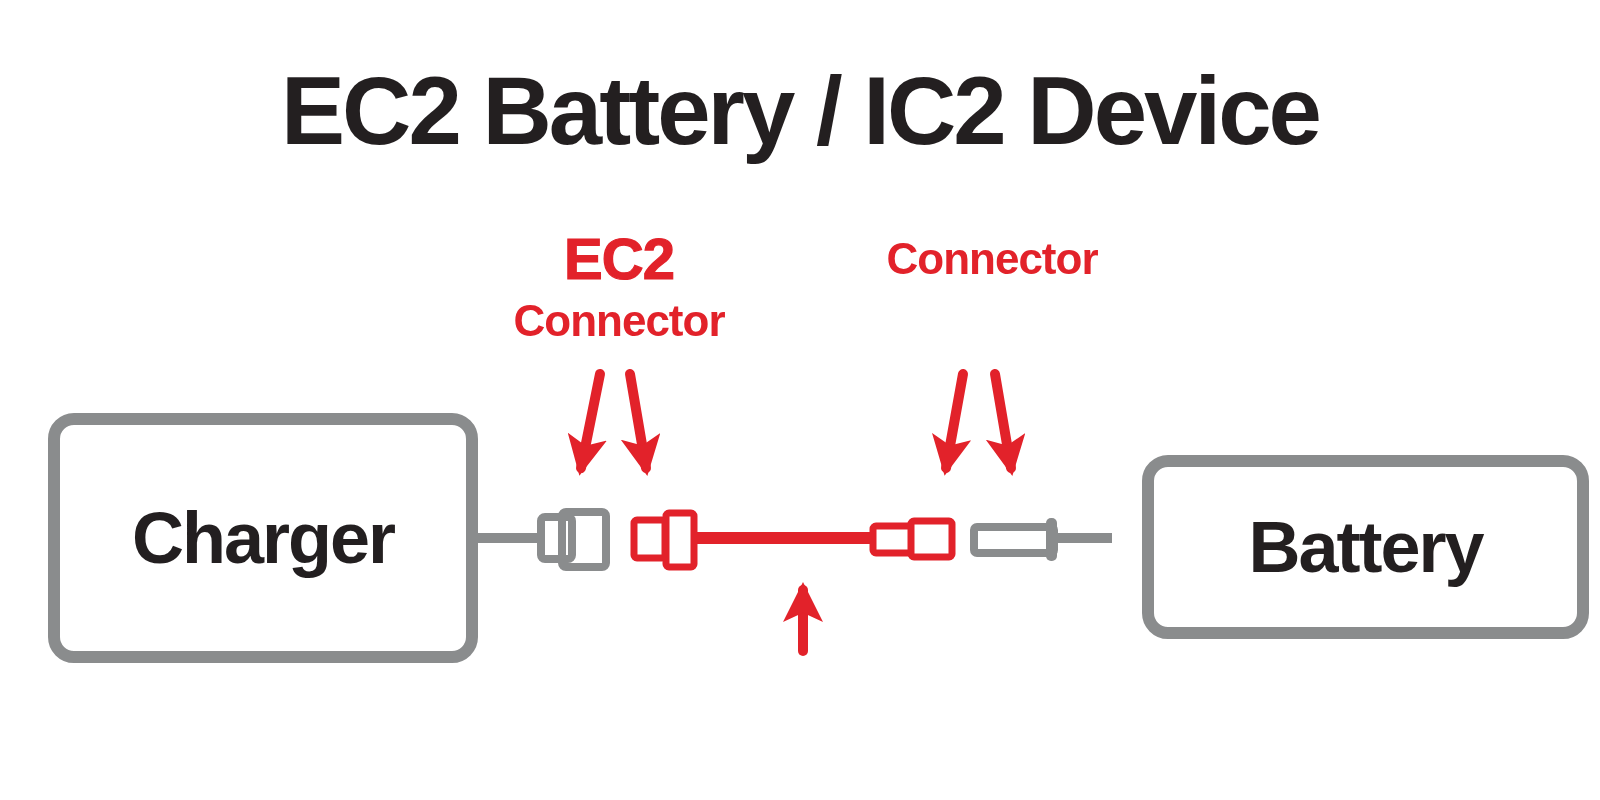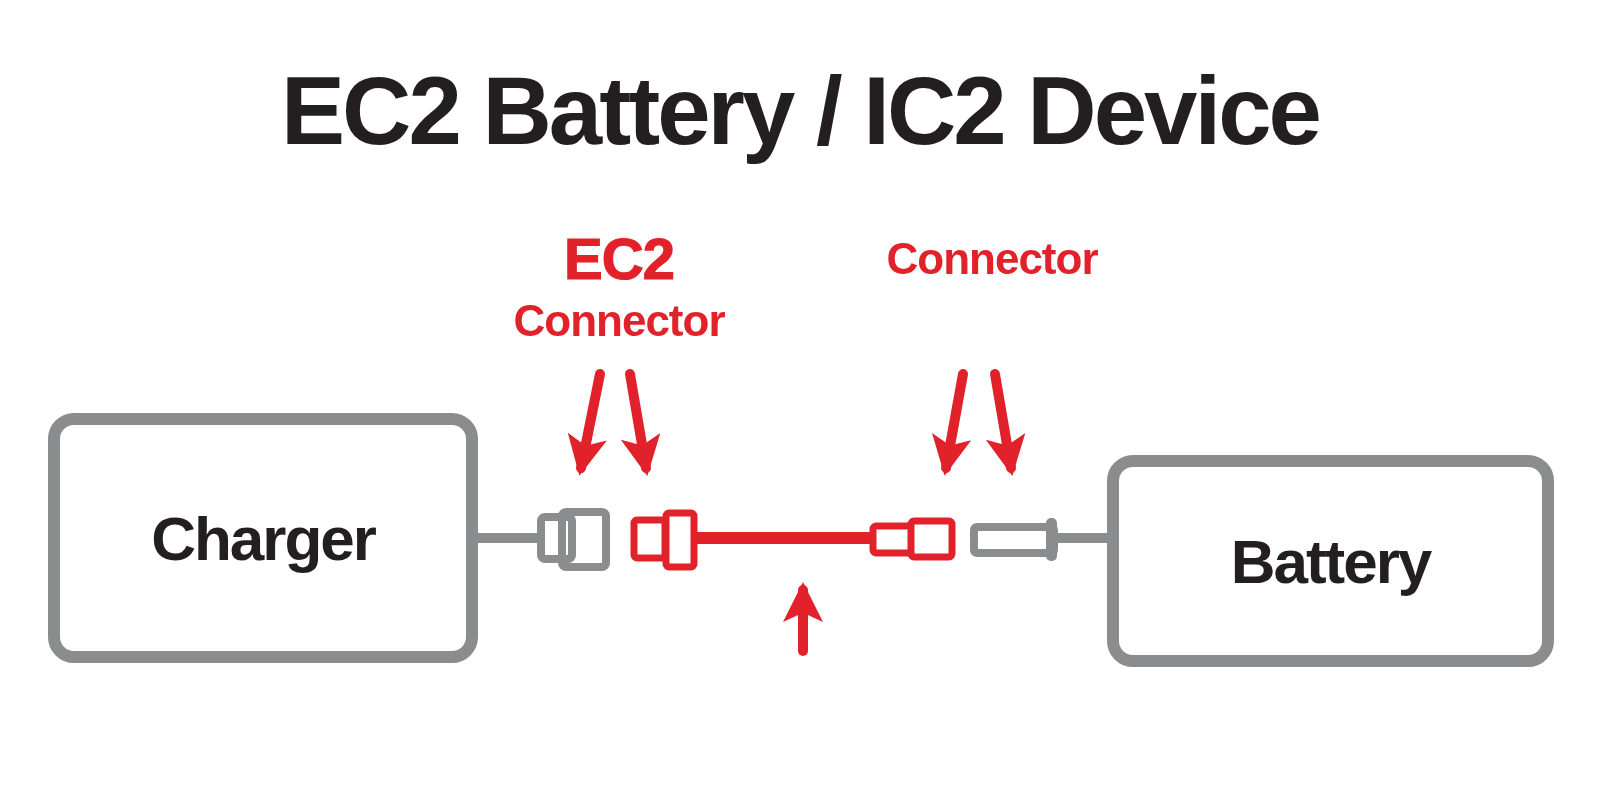--- a/index.html
+++ b/index.html
@@ -26,23 +26,23 @@
     white-space:nowrap;
   }
   .box{
     position:absolute;
     border:12px solid var(--gray);
     border-radius:26px;
     background:#fff;
     display:flex;align-items:center;justify-content:center;
   }
   .box.charger{left:48px;top:413px;width:430px;height:250px;}
-  .box.battery{left:1107px;top:455px;width:447px;height:212px;}
+  .box.battery{left:1142px;top:455px;width:447px;height:184px;}
   .box-label{
-    font-size:62px;font-weight:bold;letter-spacing:-2px;
+    font-size:72px;font-weight:bold;letter-spacing:-2px;
     color:var(--black);white-space:nowrap;
   }
   .red-label{
     position:absolute;
     color:var(--red);
     font-weight:bold;
     text-align:center;
     white-space:nowrap;
   }
   .red-label .l1{font-size:58px;line-height:62px;letter-spacing:-1px;-webkit-text-stroke:1.2px var(--red);}

